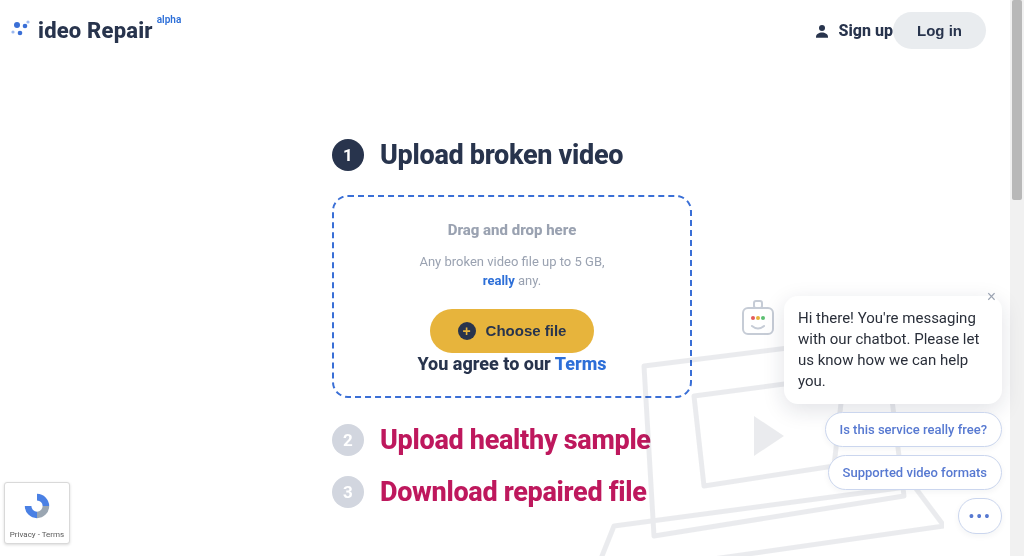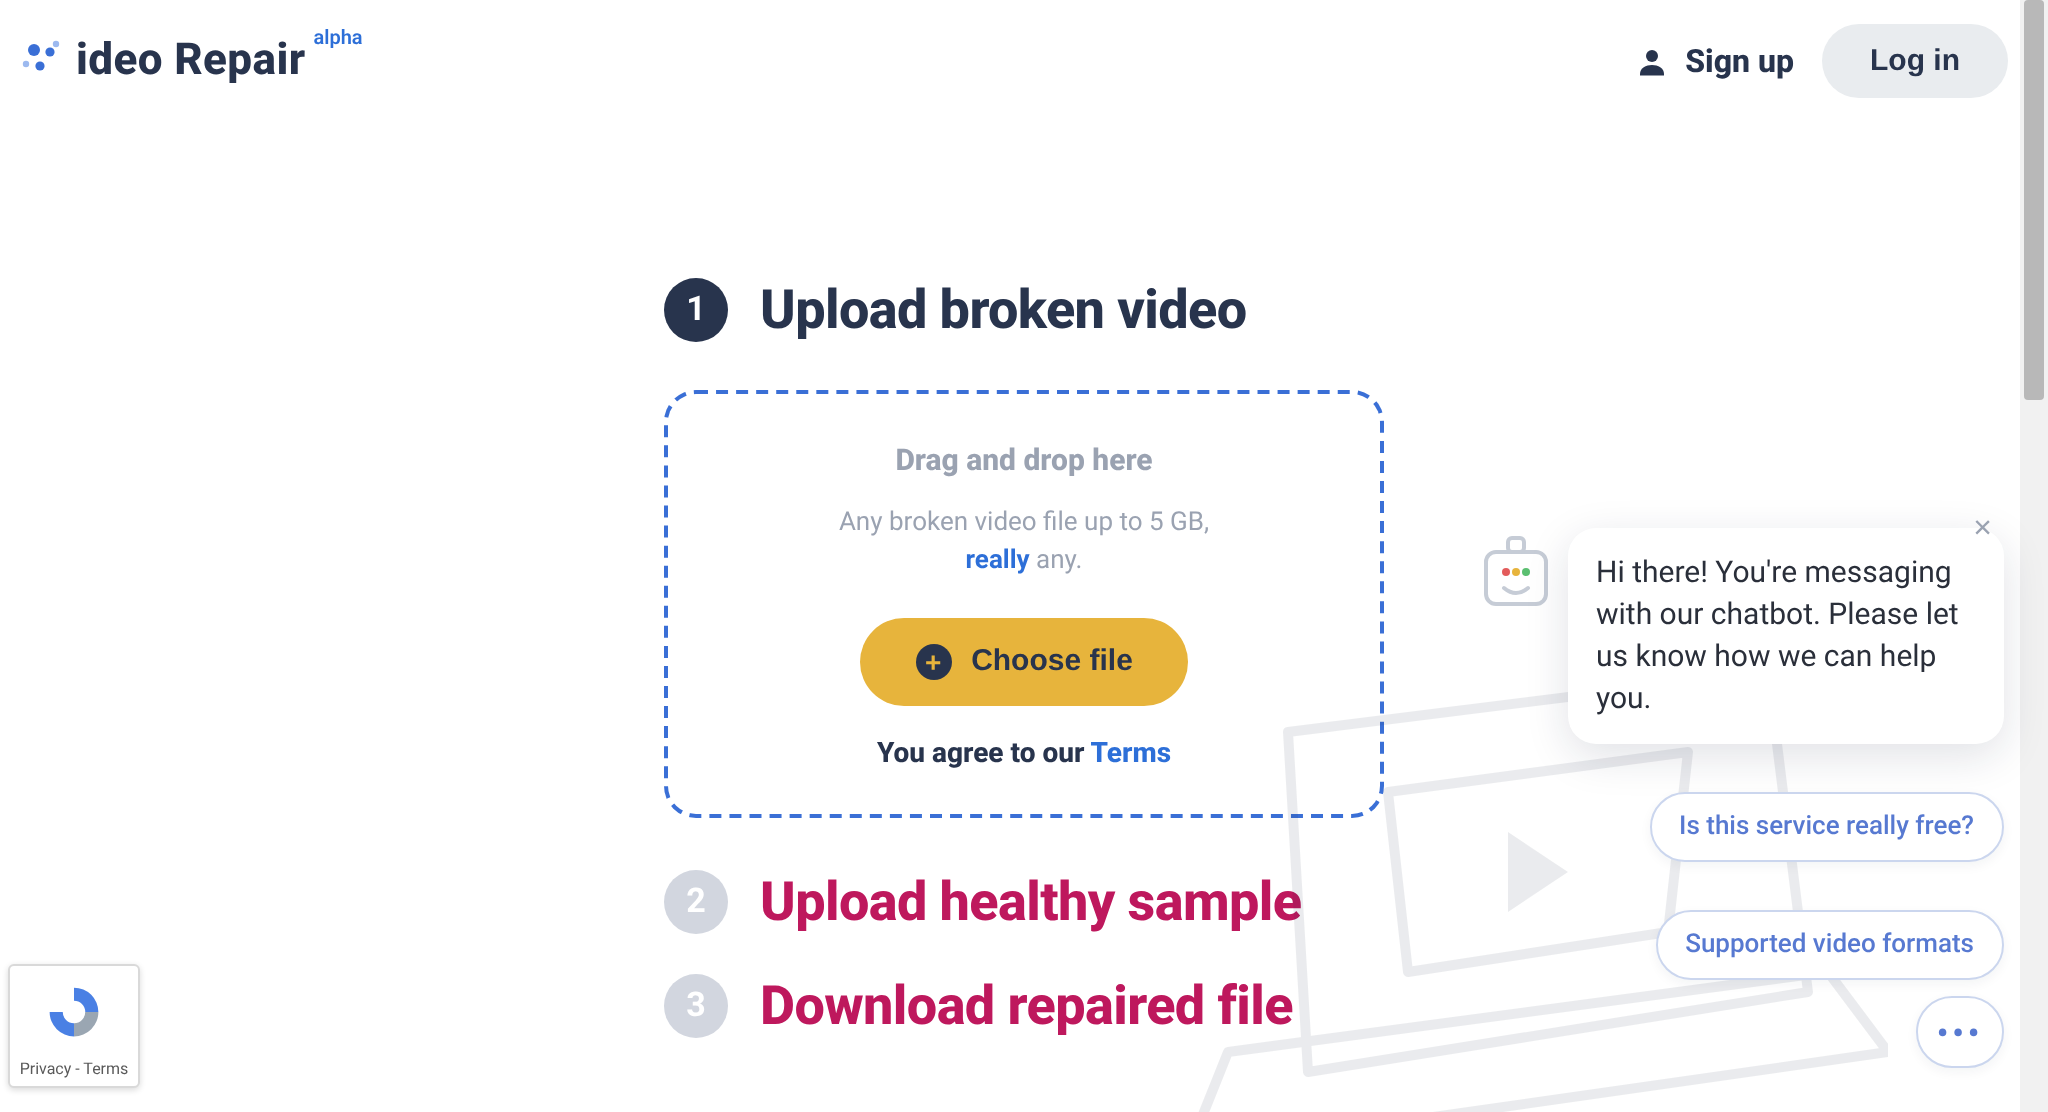--- a/index.html
+++ b/index.html
@@ -30,36 +30,36 @@
     background:#f1f1f1;
   }
   .fake-scrollthumb {
     position:absolute; left:2px; top:0; width:10px; height:200px;
     background:#b8b8b8; border-radius:2px;
   }
 
   
   .header {
     display:flex; justify-content:space-between; align-items:center;
-    padding:12px 20px 0 10px;
+    padding:12px 38px 0 10px;
   }
   .logo {
     display:flex; align-items:flex-start; gap:4px;
     font-weight:800; font-size:22px;
     color:var(--navy);
   }
   .logo .dots {
     display:inline-block; width:24px; height:24px;
     position:relative; top:2px;
   }
   .logo .brand-main { font-weight:800; letter-spacing:0.2px; }
   .logo .alpha { font-size:10px; color:var(--blue); font-weight:600; position:relative; top:-4px;text-align:center; }
 
   .header-actions {
-    display:flex; align-items:center; gap:14px;
+    display:flex; align-items:center; gap:0;
   }
   .signup {
     display:flex; align-items:center; gap:8px;
     font-weight:800; font-size:16px; color:var(--navy);
     cursor:pointer;
   }
   .signup svg { width:18px; height:18px; fill:var(--navy); }
   .login-btn {
     background:var(--gray-bg);
     border:none; border-radius:22px;
@@ -120,22 +120,21 @@
     display:inline-flex; align-items:center; gap:10px;
     cursor:pointer;
   }
   .choose-btn .plus {
     width:18px; height:18px; border-radius:50%;
     background:var(--navy); color:var(--yellow);
     display:inline-flex; align-items:center; justify-content:center;
     font-weight:900; font-size:14px; line-height:1;
   }
   .agree {
-    margin-top:16px;
-    font-weight:800; font-size:14px;
+    font-weight:800; font-size:18px;
     color:var(--navy);
   }
   .agree .terms { color:var(--blue); cursor:pointer; }
 
   .steps-after { margin-top:26px; display:flex; flex-direction:column; gap:14px; }
 
   
   .bg-illus {
     position:absolute; right:80px; bottom:-30px;
     width:360px; height:260px; opacity:0.09;
@@ -172,21 +171,20 @@
   }
   .chat-chip {
     background:#fff;
     border:1px solid var(--chat-border);
     border-radius:20px;
     padding:9px 14px;
     font-size:13px; font-weight:500;
     color:#5779d1;
     cursor:pointer;
     box-shadow:0 2px 6px rgba(20,30,60,0.05);
-    margin-top:16px;
   }
   .chat-more {
     width:44px; height:36px;
     background:#fff;
     border:1px solid var(--chat-border);
     border-radius:20px;
     display:flex; align-items:center; justify-content:center;
     cursor:pointer;
     color:#5779d1;
     box-shadow:0 2px 6px rgba(20,30,60,0.05);

